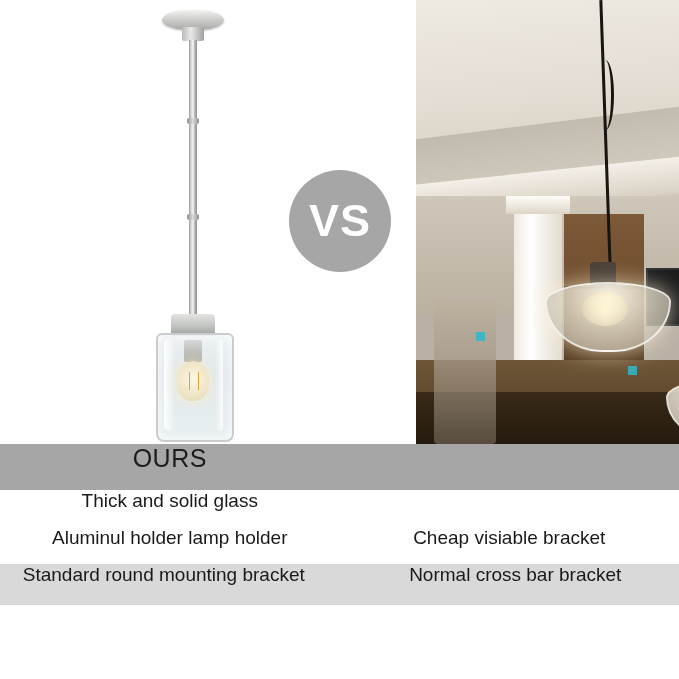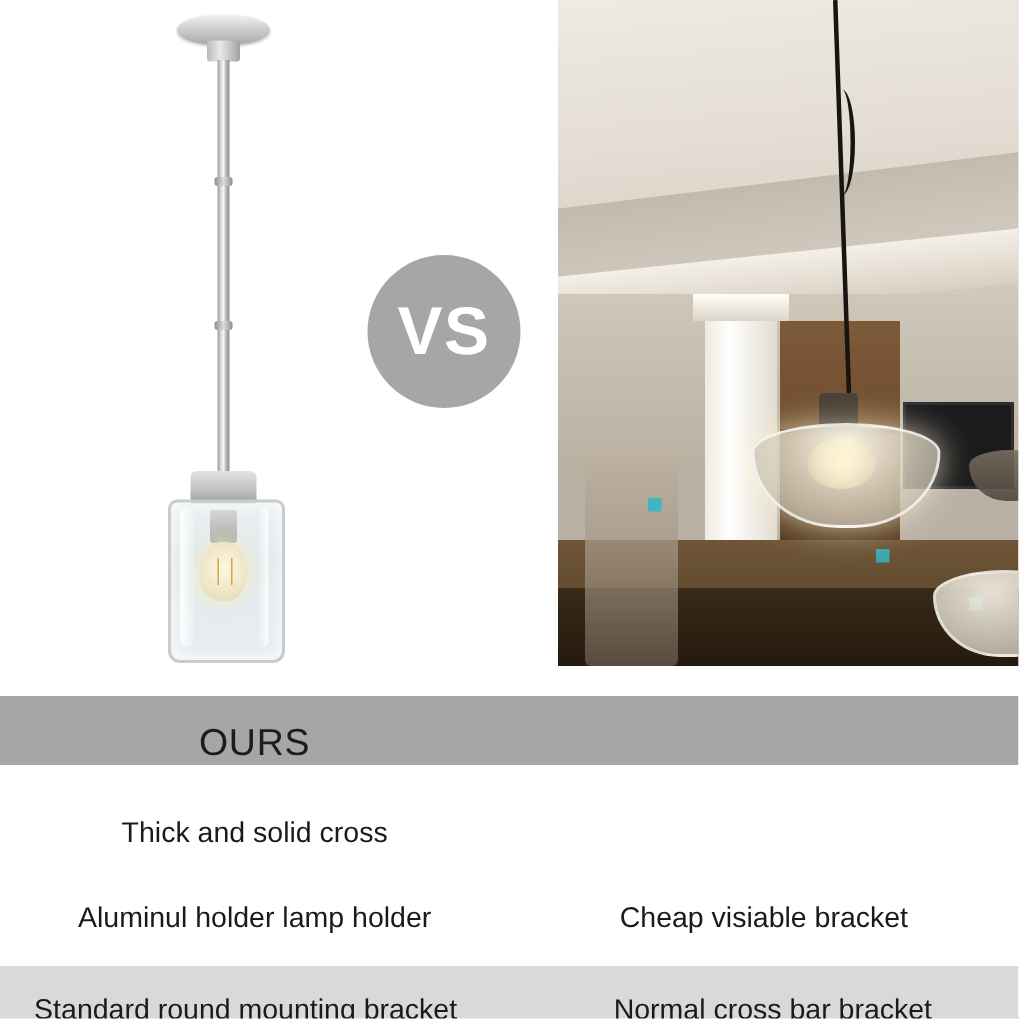--- a/index.html
+++ b/index.html
@@ -11,20 +11,21 @@
     width: 679px;
     height: 679px;
     font-family: "Liberation Sans", sans-serif;
     overflow: hidden;
   }
   .page {
     position: relative;
     width: 601px;
     height: 679px;
     background: #ffffff;
+    padding-left: 44px;
   }
 
   
   .photo-row {
     position: relative;
     width: 679px;
     height: 444px;
     display: flex;
   }
   .panel-left {
@@ -305,22 +306,21 @@
   .table {
     position: absolute;
     left: 0;
     top: 444px;
     width: 679px;
     height: 235px;
   }
   .trow {
     display: flex;
     width: 679px;
-    align-items: flex-end;
-    margin-top: 20px;
+    align-items: flex-start;
   }
   .tcell {
     width: 339.5px;
     text-align: center;
     color: #1a1a1a;
   }
   .row-head {
     height: 46px;
     background: #a6a6a6;
   }
@@ -409,21 +409,21 @@
     <div class="vs-badge">VS</div>
   </div>
 
   <div class="table">
 
     <div class="trow row-head">
       <div class="tcell">OURS</div>
     </div>
 
     <div class="trow row-light">
-      <div class="tcell">Thick and solid cross</div>
+      <div class="tcell">Thick and solid glass</div>
     </div>
 
 
     <div class="trow row-light">
       <div class="tcell">Aluminul holder lamp holder</div>
       <div class="tcell">Cheap visiable bracket</div>
     </div>
 
     <div class="trow row-last">
       <div class="tcell">Standard round mounting bracket</div>

